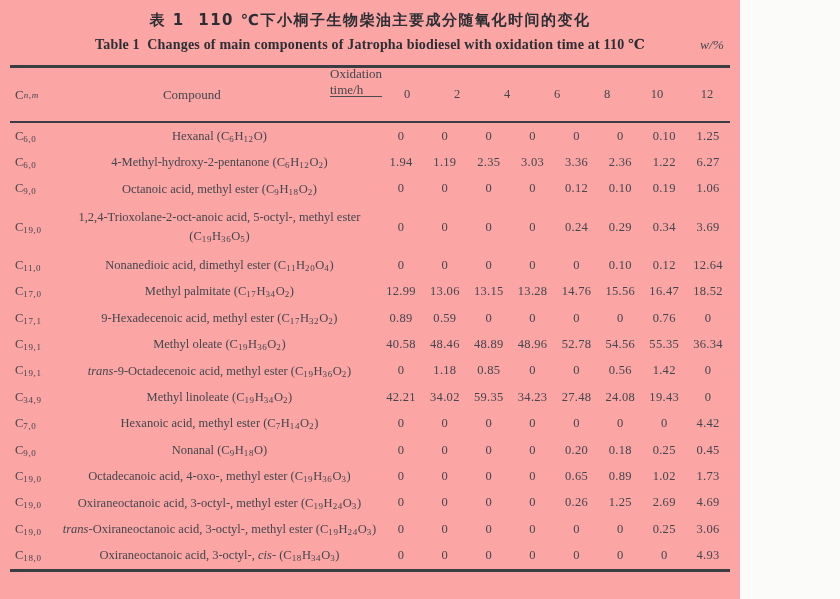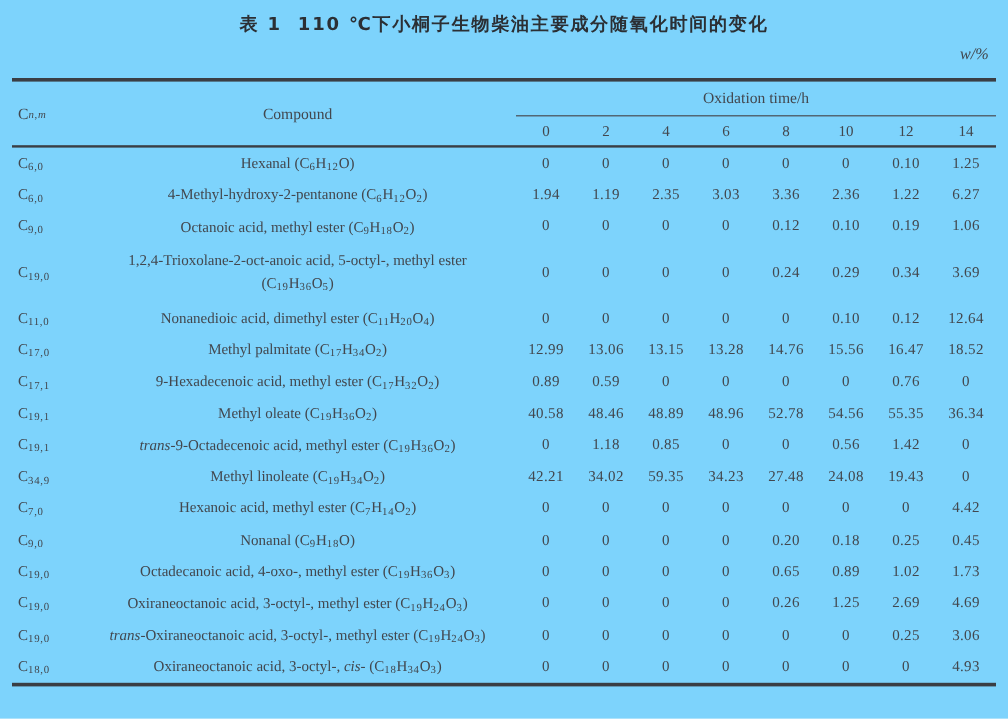--- a/index.html
+++ b/index.html
@@ -1,39 +1,39 @@
 <!DOCTYPE html>
 <html><head>
 <meta charset="utf-8">
 <style>
   html,body{margin:0;padding:0;background:#fbfbf9;}
   .page{
-    position:relative;width:840px;height:599px;overflow:hidden;
-    background:#7dd3fc;color:#42474e;
+    position:relative;width:740px;height:599px;overflow:hidden;
+    background:#fca5a5;color:#42474e;
     font-family:"Liberation Serif","DejaVu Serif",serif;
   }
   .title-zh{
     padding-top:11px;text-align:center;white-space:pre;
     font-family:"DejaVu Sans","Liberation Sans",sans-serif;
     font-weight:bold;font-size:15px;letter-spacing:1.5px;color:#2b2f34;
   }
   .title-row{position:relative;margin-top:6px;height:20px;}
   .title-en{
     text-align:center;white-space:pre;font-weight:bold;font-size:14px;color:#2b2f34;
     letter-spacing:0.2px;
   }
   .unit{position:absolute;right:16px;top:1px;font-style:italic;font-size:13.5px;color:#42474e;}
   .tbl{
     margin:9px 10px 0 10px;
     border-top:3px solid #3a3e44;border-bottom:3px solid #3a3e44;
   }
   .thead{display:flex;height:53px;border-bottom:2px solid #3a3e44;font-size:13px;}
   .h-cnm{width:56px;display:flex;align-items:center;padding-left:5px;box-sizing:border-box;}
   .h-compound{width:364px;display:flex;align-items:center;justify-content:center;}
-  .h-right{width:400px;display:flex;flex-direction:column;}
+  .h-right{width:400px;display:flex;flex-direction:row;}
   .h-group{height:28px;display:flex;align-items:center;justify-content:center;border-bottom:1.5px solid #494d53;}
   .h-times{flex:1;display:flex;}
   .h-time{width:50px;display:flex;align-items:center;justify-content:center;font-size:12.5px;}
   .tbody{display:block;}
   .row{display:flex;height:26.4px;align-items:center;font-size:12.5px;}
   .row.tall{height:50px;}
   .c-cnm{width:56px;padding-left:5px;box-sizing:border-box;font-size:12.5px;}
   .c-compound{width:364px;text-align:center;line-height:1.5;}
   .c-val{width:50px;text-align:center;letter-spacing:0.3px;}
   sub{font-size:9px;line-height:0;vertical-align:-2px;letter-spacing:0.6px;}
@@ -41,20 +41,21 @@
   .footnote{margin:9px 0 0 30px;font-size:12.5px;color:#42474e;}
 </style>
 </head>
 <body>
 
 <div class="page">
 
   <div class="title-zh">表 1  110 ℃下小桐子生物柴油主要成分随氧化时间的变化</div>
 
   <div class="title-row">
+    <div class="title-en">Table 1  Changes of main components of Jatropha biodiesel with oxidation time at 110 ℃</div>
     <div class="unit"><i>w</i>/%</div>
   </div>
 
   <div class="tbl">
 
     <div class="thead">
       <div class="h-cnm">C<sub><i>n</i>,<i>m</i></sub></div>
       <div class="h-compound">Compound</div>
       <div class="h-right">
         <div class="h-group">Oxidation time/h</div>

